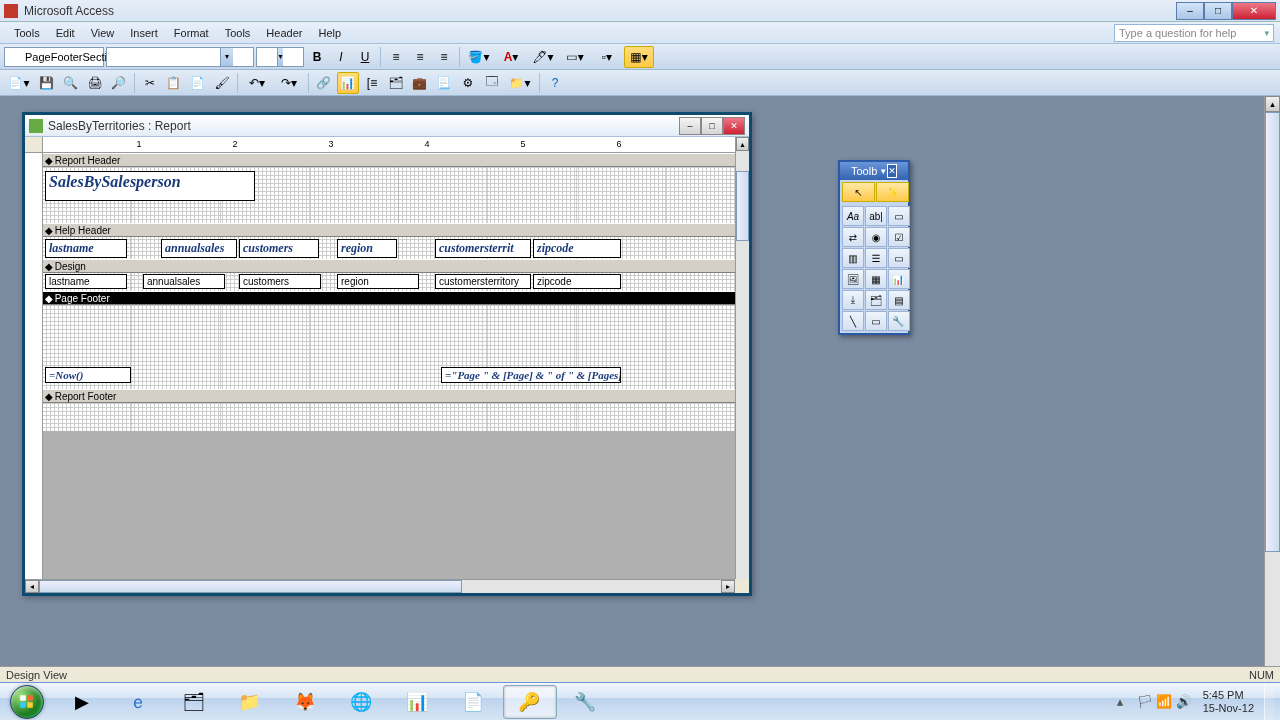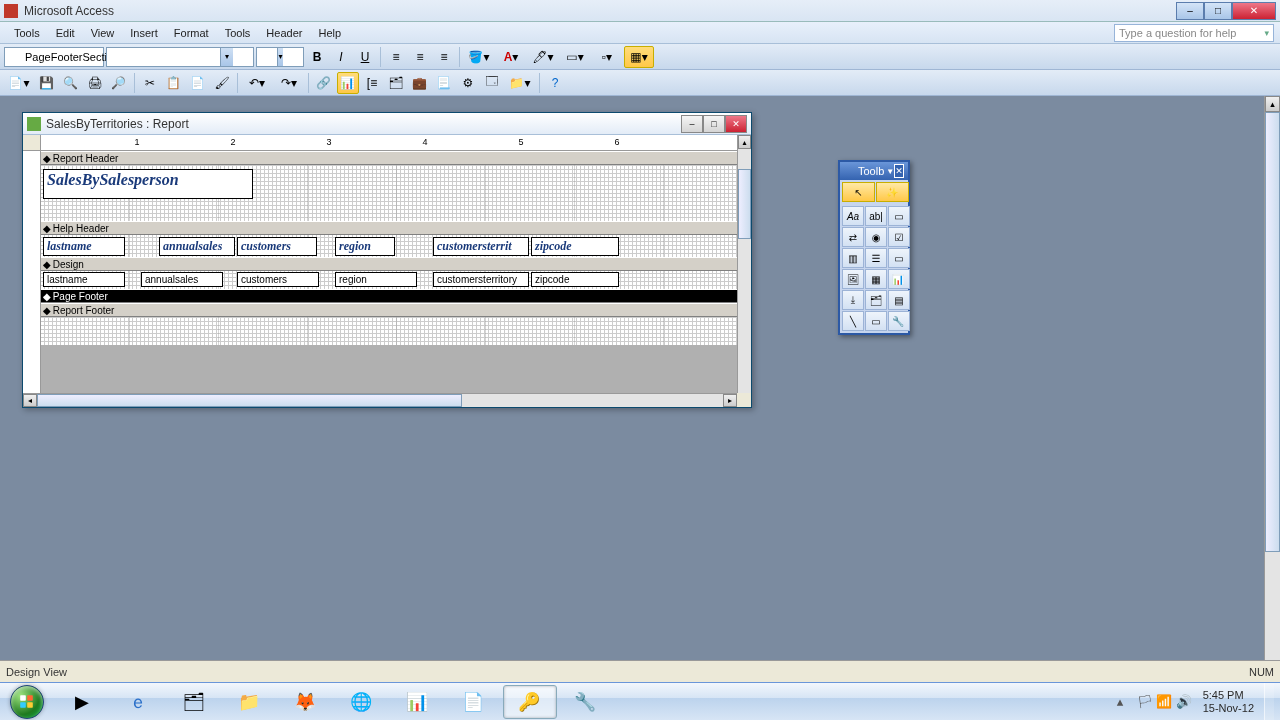--- a/index.html
+++ b/index.html
@@ -24,21 +24,21 @@
 .combo { height: 20px; border: 1px solid #7f9db9; background: #fff; font-size: 11px; display: flex; align-items: center; padding: 0 20px; }
 .combo .arrow { width: 13px; background: linear-gradient(#cfe0f4,#a9c6e8); border-left: 1px solid #7f9db9; text-align: center; font-size: 8px; height: 100%; display: flex; align-items: center; justify-content: center; margin-left: auto; }
 .tbtn { width: 22px; height: 22px; border: 1px solid transparent; display: flex; align-items: center; justify-content: center; font-size: 12px; cursor: pointer; border-radius: 2px; }
 .tbtn.active { background: linear-gradient(#ffdc7a,#ffc848); border: 1px solid #c8ae00; }
 .sep { width: 1px; height: 20px; background: #a8bfd8; margin: 0 2px; }
 
 
 .mdi { position: absolute; top: 96px; bottom: 54px; left: 0; right: 0; background: #7b8ba0; }
 
 
-.reportwin { position: absolute; left: 22px; top: 16px; width: 730px; height: 296px; background: #ece9d8; border: 1px solid #0c4a6e; box-shadow: 2px 2px 6px rgba(0,0,0,0.3); }
+.reportwin { position: absolute; left: 22px; top: 16px; width: 730px; height: 484px; background: #ece9d8; border: 3px solid #0c4a6e; box-shadow: 2px 2px 6px rgba(0,0,0,0.3); }
 .reportwin .rtitle { height: 22px; background: linear-gradient(#fff,#e3ecf7); border-bottom: 1px solid #a8bfd8; display: flex; align-items: center; padding: 0 4px; }
 .reportwin .ricon { width: 14px; height: 14px; background: #6a4; margin-right: 5px; }
 .reportwin .rtext { color: #333; font-size: 12px; flex: 1; }
 .reportwin .rbtns { display: flex; }
 .rwb { width: 22px; height: 18px; border: 1px solid #888; background: linear-gradient(#f5f5f5,#d5d5d5); display: flex; align-items: center; justify-content: center; font-size: 9px; cursor: pointer; }
 .rwb.close { background: linear-gradient(#e78,#c23); color: #fff; }
 
 .reportbody { position: absolute; top: 22px; bottom: 14px; left: 0; right: 0; overflow: hidden; background: #fff; }
 .rulerarea { display: flex; }
 .rulercorner { width: 18px; height: 16px; background: #ece9d8; border-right: 1px solid #999; border-bottom: 1px solid #999; }
@@ -64,34 +64,34 @@
 .hscroll { position: absolute; bottom: 0; left: 0; right: 14px; height: 14px; background: #e4e4e4; border-top: 1px solid #999; display: flex; }
 .hscroll .sbtn { width: 14px; background: linear-gradient(#f0f0f0,#ccc); border: 1px solid #888; font-size: 8px; display: flex; align-items: center; justify-content: center; }
 .hscroll .track { flex: 1; background: #e4e4e4; position: relative; }
 .hscroll .thumb { position: absolute; left: 0; width: 62%; top: 0; bottom: 0; background: linear-gradient(#eef,#cde); border: 1px solid #7f9db9; }
 .rpt-vscroll { position: absolute; right: 0; top: 22px; bottom: 14px; width: 14px; background: #e4e4e4; border-left: 1px solid #999; }
 .rpt-vscroll .sbtn { height: 14px; background: linear-gradient(#f0f0f0,#ccc); border: 1px solid #888; font-size: 8px; display: flex; align-items: center; justify-content: center; }
 .rpt-vscroll .vthumb { margin-top: 20px; height: 70px; background: linear-gradient(90deg,#eef,#cde); border: 1px solid #7f9db9; }
 
 
 .toolbox { position: absolute; left: 838px; top: 64px; width: 72px; background: #ece9d8; border: 2px solid #2c59a5; box-shadow: 2px 2px 5px rgba(0,0,0,0.4); }
-.toolbox .tbhdr { height: 18px; background: linear-gradient(#6a96d9,#3463b0); color: #fff; font-size: 11px; display: flex; align-items: center; padding: 0 18px; }
+.toolbox .tbhdr { height: 18px; background: linear-gradient(#6a96d9,#3463b0); color: #fff; font-size: 11px; display: flex; align-items: center; padding: 0 11px; }
 .toolbox .tbhdr .x { margin-left: auto; width: 14px; height: 14px; background: #3463b0; border: 1px solid #fff; color: #fff; display: flex; align-items: center; justify-content: center; font-size: 9px; cursor: pointer; }
 .toolbox .tbgrid { display: grid; grid-template-columns: repeat(3, 22px); gap: 1px; padding: 2px; background: #c6d5ee; }
 .toolbox .tbgrid.top { grid-template-columns: repeat(2, 33px); }
 .toolbox .tool { height: 20px; border: 1px solid #9cb3d6; background: linear-gradient(#eef4fb,#d3e1f3); display: flex; align-items: center; justify-content: center; font-size: 10px; cursor: pointer; }
 .toolbox .tool.sel { background: linear-gradient(#ffe9a5,#ffc848); border-color: #c8ae00; }
 
 
 .app-vscroll { position: absolute; right: 0; top: 96px; bottom: 54px; width: 16px; background: #e4e4e4; border-left: 1px solid #999; }
 .app-vscroll .sbtn { height: 16px; background: linear-gradient(#f0f0f0,#ccc); border: 1px solid #888; font-size: 9px; display: flex; align-items: center; justify-content: center; }
 .app-vscroll .vthumb { height: 440px; background: linear-gradient(90deg,#eef,#cde); border: 1px solid #7f9db9; }
 
 
-.statusbar { position: absolute; bottom: 38px; left: 0; right: 0; height: 22px; background: #ece9d8; border-top: 1px solid #999; font-size: 11px; display: flex; align-items: center; padding: 3px 6px; color: #333; }
+.statusbar { position: absolute; bottom: 38px; left: 0; right: 0; height: 16px; background: #ece9d8; border-top: 1px solid #999; font-size: 11px; display: flex; align-items: center; padding: 3px 6px; color: #333; }
 .statusbar .right { margin-left: auto; }
 
 
 .taskbar { position: absolute; bottom: 0; left: 0; right: 0; height: 38px; background: linear-gradient(#f3f7fc 0%, #d7e5f5 40%, #bcd3ed 41%, #d7e5f5 100%); border-top: 1px solid #6a96d9; display: flex; align-items: center; }
 .startbtn { width: 54px; height: 38px; display: flex; align-items: center; justify-content: center; }
 .orb { width: 34px; height: 34px; border-radius: 50%; background: radial-gradient(circle at 30% 30%, #9be27d, #1f7a1f 60%, #0a4 100%); border: 1px solid #247; box-shadow: inset 0 2px 4px rgba(255,255,255,0.6), 0 0 4px rgba(0,0,0,0.3); position: relative; }
 .orb::before { content:""; position:absolute; width: 8px; height: 8px; background: #fff; top: 8px; left: 8px; border-radius: 1px; box-shadow: 10px 0 #f63, 0 10px #3cf, 10px 10px #fc3; transform: scale(0.7); }
 .taskbtn { width: 54px; height: 34px; margin: 0 1px; border: 1px solid transparent; border-radius: 3px; display: flex; align-items: center; justify-content: center; font-size: 18px; cursor: pointer; }
 .taskbtn.active { background: rgba(255,255,255,0.5); border-color: #8ab; box-shadow: inset 0 0 3px rgba(0,0,0,0.3); }
 .tray { margin-left: auto; display: flex; align-items: center; padding-right: 6px; gap: 4px; height: 100%; }
@@ -252,20 +252,25 @@
             <div class="ctl fld" style="left:196px; top:1px; width:82px">customers</div>
             <div class="ctl fld" style="left:294px; top:1px; width:82px">region</div>
             <div class="ctl fld" style="left:392px; top:1px; width:96px">customersterritory</div>
             <div class="ctl fld" style="left:490px; top:1px; width:88px">zipcode</div>
           </div>
 
           <div class="secbar selected">
               <span class="pin">◆</span>
               <span>Page Footer</span>
             </div>
+          <div class="secbody" style="height:84px">
+            <div class="gridoverlay"></div>
+            <div class="ctl ftr" style="left:2px; top:62px; width:86px">=Now()</div>
+            <div class="ctl ftr right" style="left:398px; top:62px; width:180px">="Page " &amp; [Page] &amp; " of " &amp; [Pages]</div>
+          </div>
 
           <div class="secbar">
               <span class="pin">◆</span>
               <span>Report Footer</span>
             </div>
           <div class="secbody" style="height:28px">
               <div class="gridoverlay"></div>
             </div>
         </div>
       </div>

